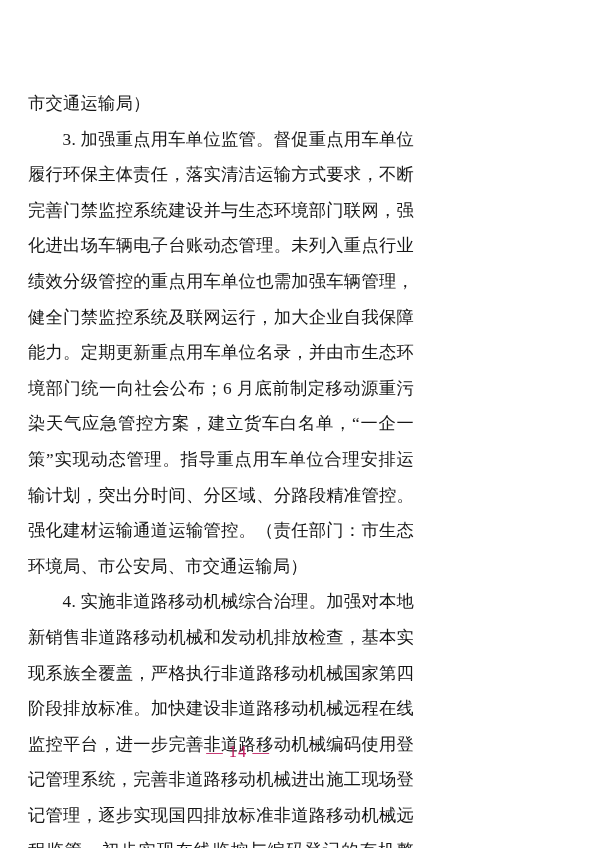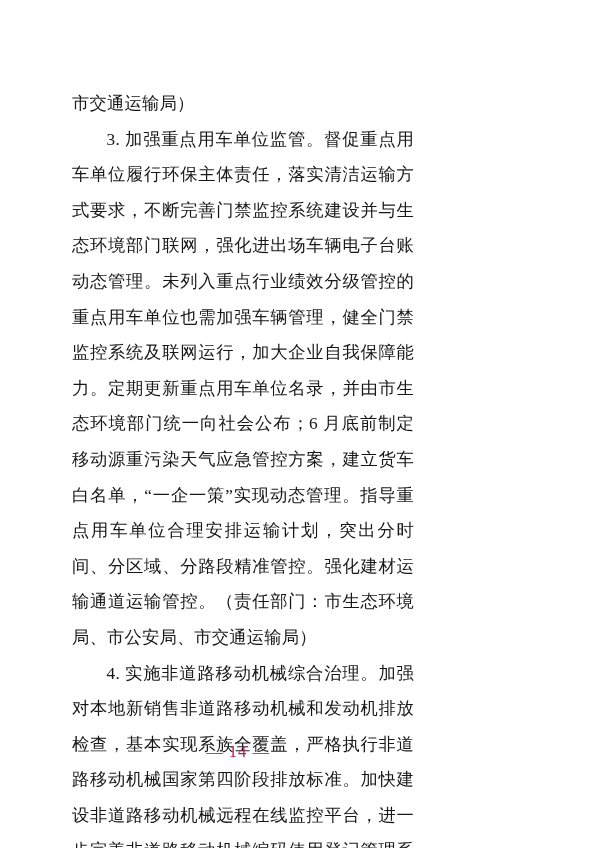--- a/index.html
+++ b/index.html
@@ -12,21 +12,21 @@
     background: #ffffff;
     font-family: "Liberation Serif", "DejaVu Serif", serif;
     color: #1a1a1a;
     overflow: hidden;
   }
   .page {
     position: relative;
     width: 476px;
     height: 848px;
     box-sizing: border-box;
-    padding: 86px 62px 0 72px;
+    padding: 86px 62px 0 28px;
   }
   .body-text {
     font-size: 17.3px;
     line-height: 35.6px;
     text-align: justify;
     text-justify: inter-ideograph;
     letter-spacing: 0.2px;
     color: #171717;
   }
   p.para {

